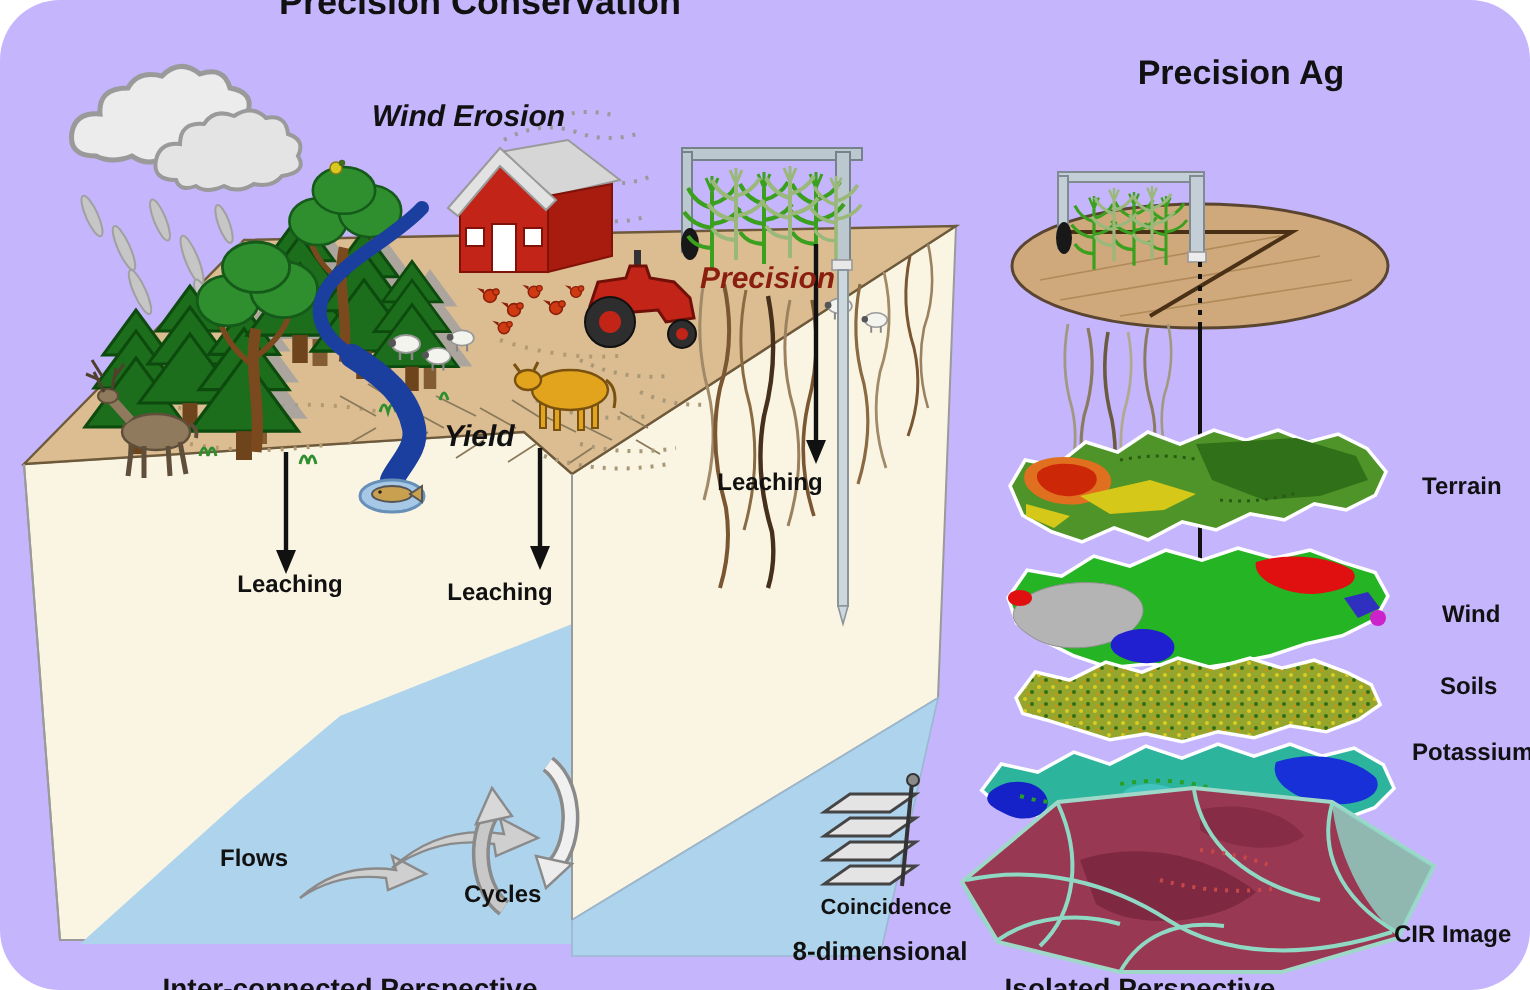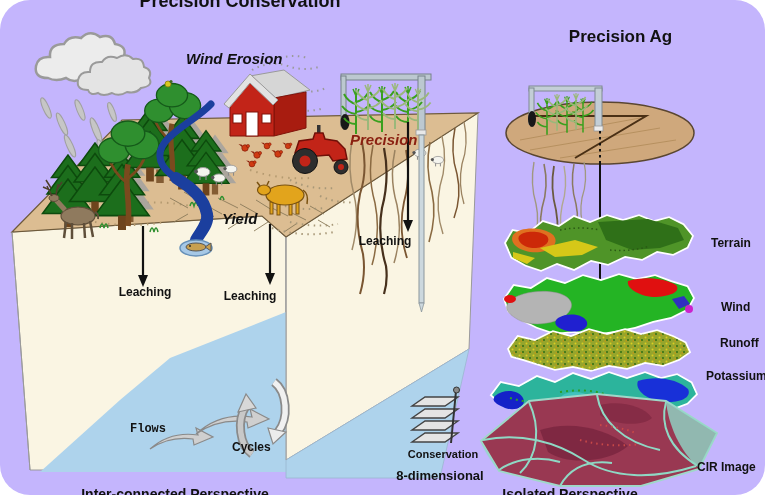--- a/index.html
+++ b/index.html
@@ -374,26 +374,26 @@
 
 <div class="lbl title center" style="left:110px;top:-9px;width:260px;">Precision Conservation</div>
 <div class="lbl center" style="left:538px;top:27px;width:165px;font-size:17px;">Precision Ag</div>
 
 <div class="lbl mid" style="left:186px;top:50px;">Wind Erosion</div>
 <div class="lbl mid maroon" style="left:350px;top:131px;">Precision</div>
 <div class="lbl mid" style="left:222px;top:210px;">Yield</div>
 <div class="lbl small center" style="left:112px;top:286px;width:66px;">Leaching</div>
 <div class="lbl small center" style="left:217px;top:290px;width:66px;">Leaching</div>
 <div class="lbl small center" style="left:350px;top:235px;width:70px;">Leaching</div>
-<div class="lbl small" style="left:130px;top:423px;font-family:Liberation Mono, monospace;">Flows</div>
+<div class="lbl small" style="left:110px;top:423px;">Flows</div>
 <div class="lbl small" style="left:216px;top:441px;margin-left:16px;">Cycles</div>
 <div class="lbl center" style="left:60px;top:486px;width:230px;font-size:14px;">Inter-connected Perspective</div>
 
 <div class="lbl small" style="left:711px;top:237px;">Terrain</div>
 <div class="lbl small" style="left:721px;top:301px;">Wind</div>
-<div class="lbl small" style="left:720px;top:337px;">Runoff</div>
+<div class="lbl small" style="left:720px;top:337px;">Soils</div>
 <div class="lbl small" style="left:706px;top:370px;">Potassium</div>
 <div class="lbl small" style="left:697px;top:461px;">CIR Image</div>
-<div class="lbl center" style="left:406px;top:448px;width:74px;font-size:11px;">Conservation</div>
+<div class="lbl center" style="left:406px;top:448px;width:74px;font-size:11px;">Coincidence</div>
 <div class="lbl center" style="left:390px;top:469px;width:100px;font-size:13px;">8-dimensional</div>
 <div class="lbl center" style="left:480px;top:486px;width:180px;font-size:14px;">Isolated Perspective</div>
 
 </div>
 
 </body></html>

